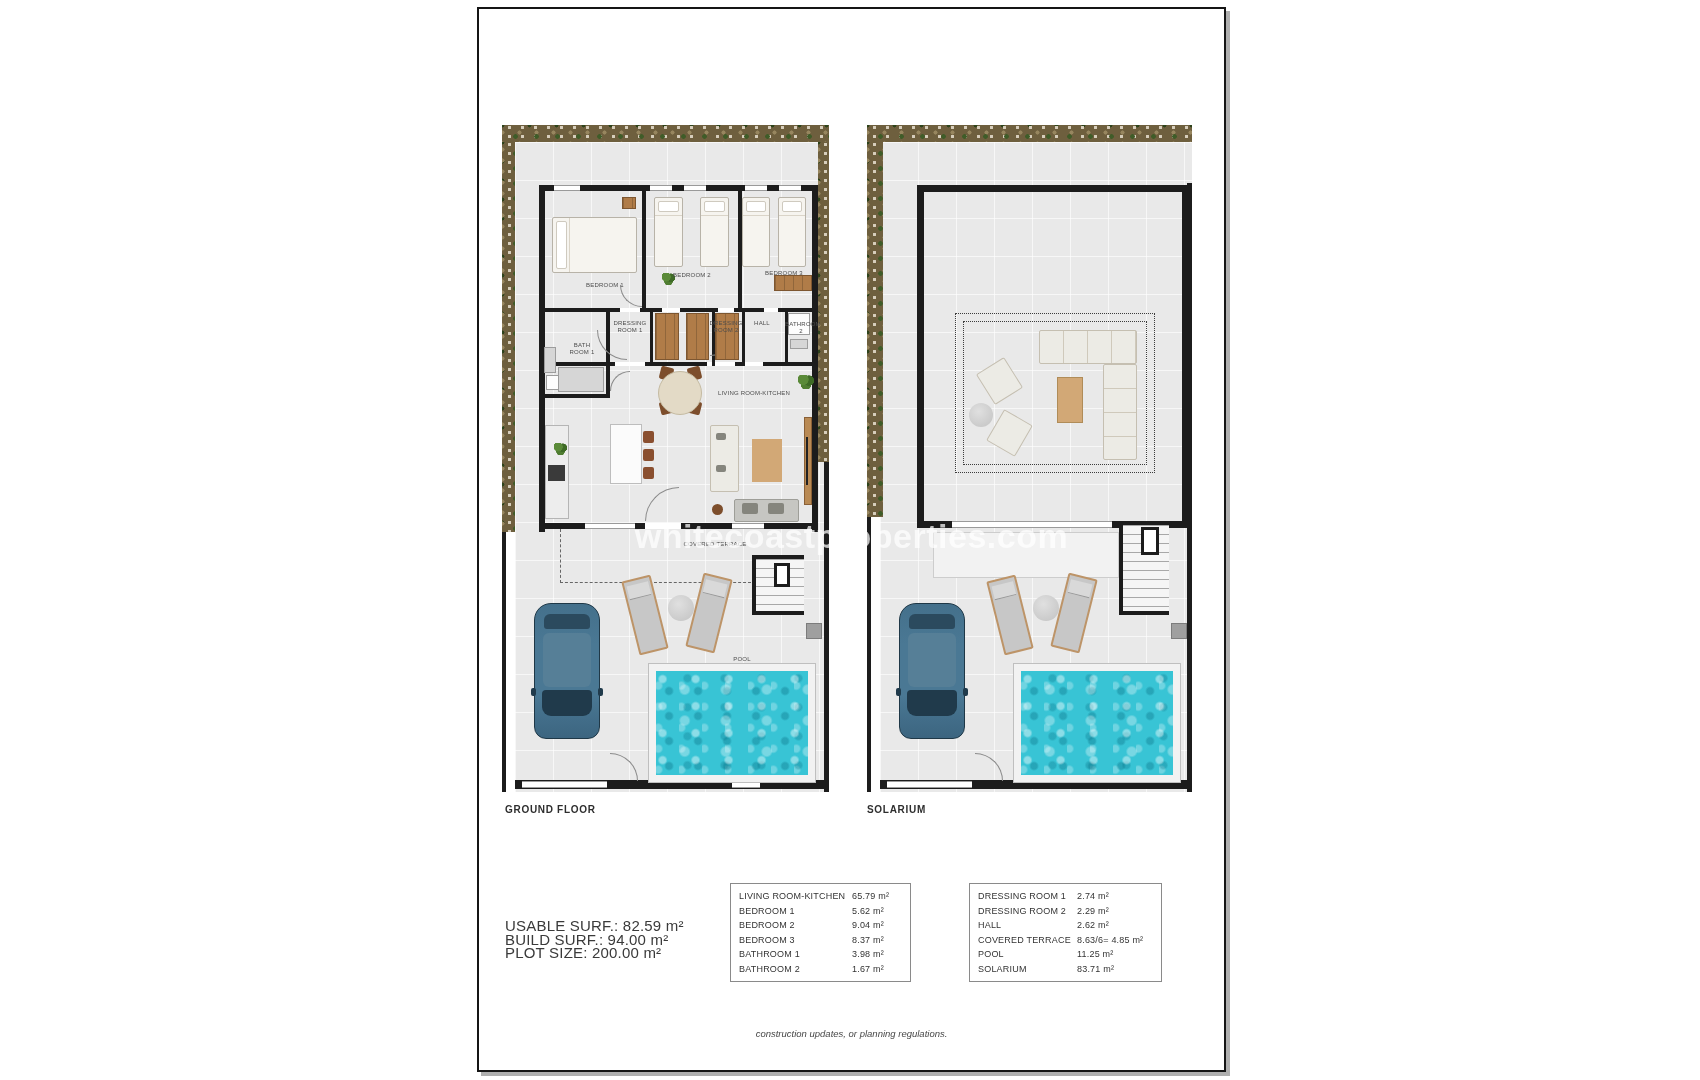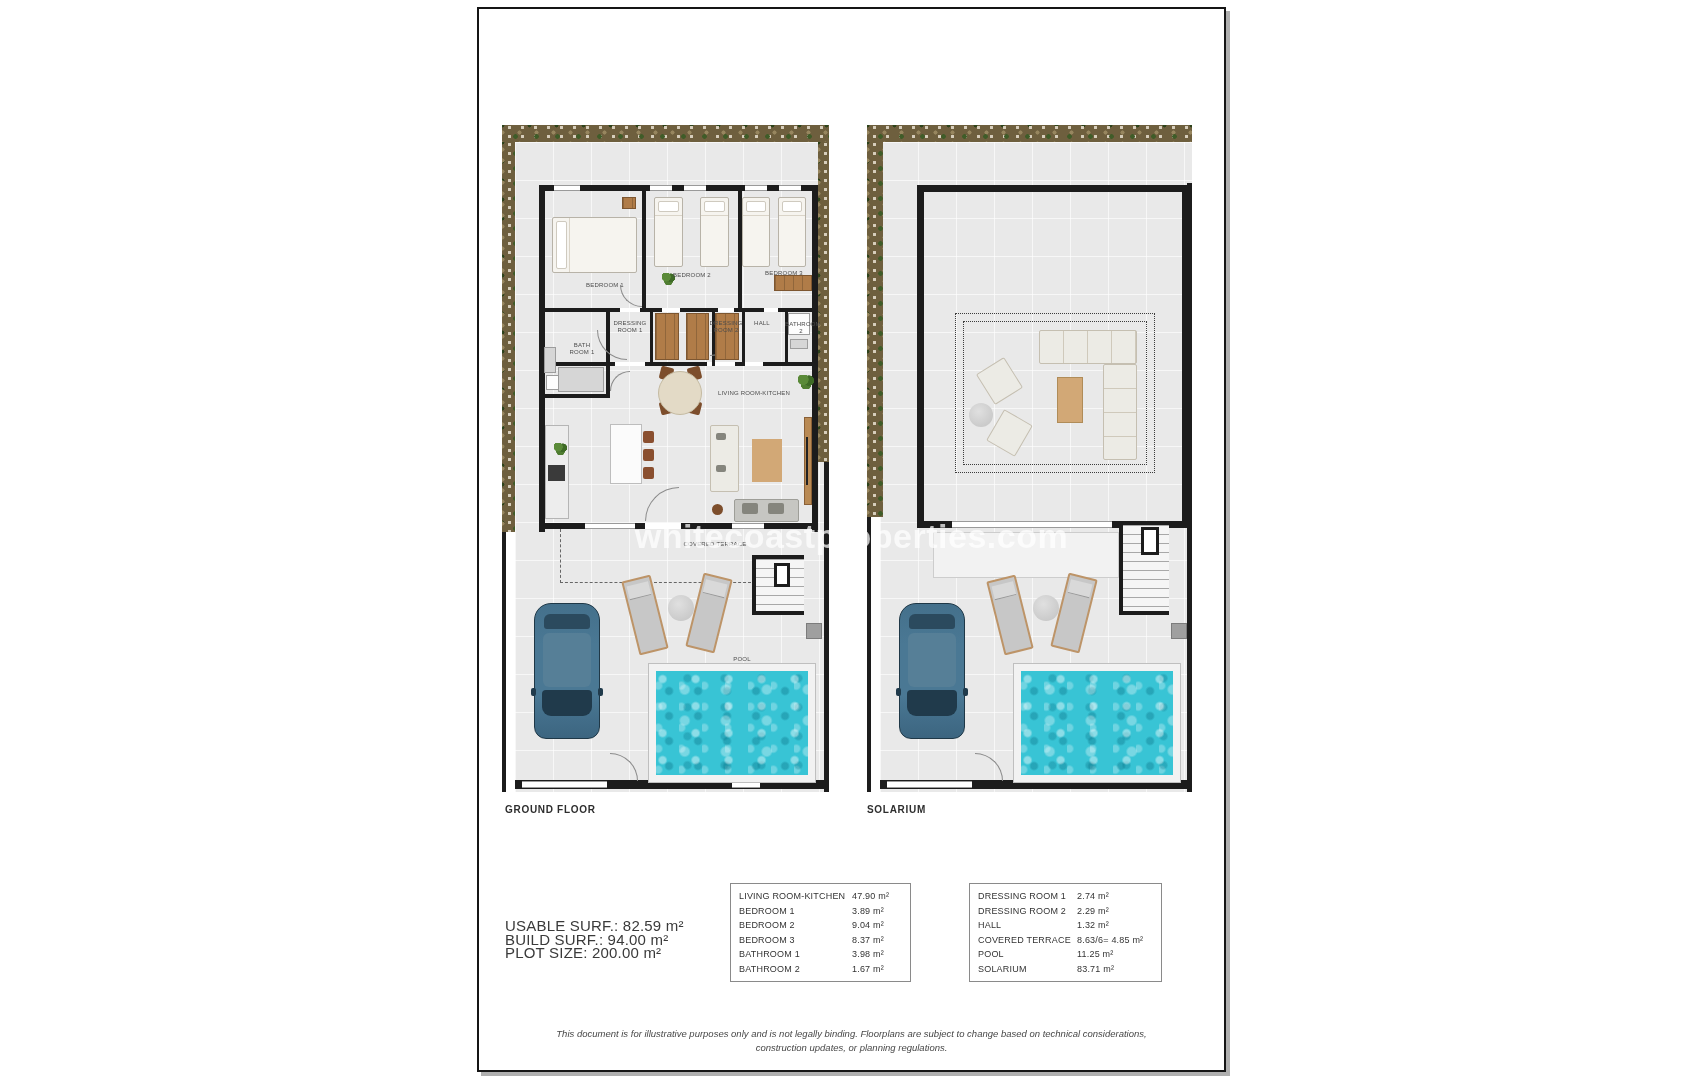--- a/index.html
+++ b/index.html
@@ -291,25 +291,25 @@
 
   <div class="summary">
     <div>USABLE SURF.: 82.59 m²</div>
     <div>BUILD SURF.: 94.00 m²</div>
     <div>PLOT SIZE: 200.00 m²</div>
   </div>
 
   <div class="areas t1" style="left:251px;top:874px;width:181px;height:99px;">
     <div class="row">
         <span class="lbl">LIVING ROOM-KITCHEN</span>
-        <span class="val">47.90 m²</span>
+        <span class="val">65.79 m²</span>
       </div>
     <div class="row">
         <span class="lbl">BEDROOM 1</span>
-        <span class="val">3.89 m²</span>
+        <span class="val">5.62 m²</span>
       </div>
     <div class="row">
         <span class="lbl">BEDROOM 2</span>
         <span class="val">9.04 m²</span>
       </div>
     <div class="row">
         <span class="lbl">BEDROOM 3</span>
         <span class="val">8.37 m²</span>
       </div>
     <div class="row">
@@ -326,34 +326,33 @@
     <div class="row">
         <span class="lbl">DRESSING ROOM 1</span>
         <span class="val">2.74 m²</span>
       </div>
     <div class="row">
         <span class="lbl">DRESSING ROOM 2</span>
         <span class="val">2.29 m²</span>
       </div>
     <div class="row">
         <span class="lbl">HALL</span>
-        <span class="val">1.32 m²</span>
+        <span class="val">2.62 m²</span>
       </div>
     <div class="row">
         <span class="lbl">COVERED TERRACE</span>
         <span class="val">8.63/6= 4.85 m²</span>
       </div>
     <div class="row">
         <span class="lbl">POOL</span>
         <span class="val">11.25 m²</span>
       </div>
     <div class="row">
         <span class="lbl">SOLARIUM</span>
         <span class="val">83.71 m²</span>
       </div>
   </div>
 
   <div class="disclaimer">
-    <div>This document is for illustrative purposes only and is not legally binding. Floorplans are subject to change based on technical considerations,</div>
     <div>construction updates, or planning regulations.</div>
   </div>
 
 </div>
 
 </body></html>

